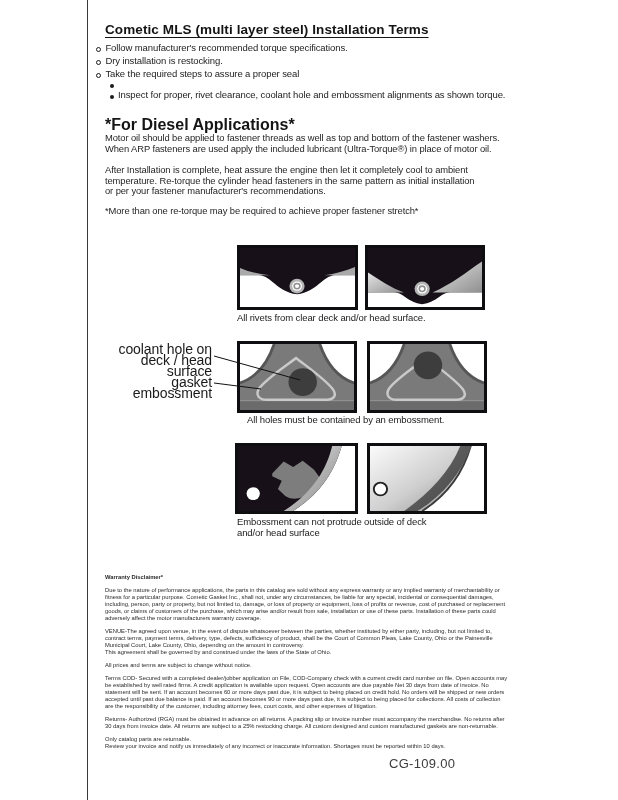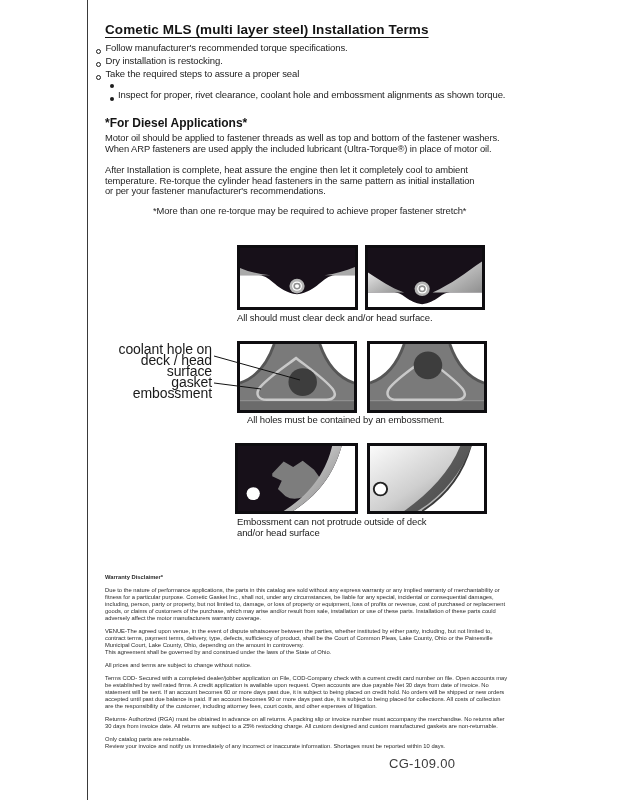--- a/index.html
+++ b/index.html
@@ -8,26 +8,26 @@
     font-family:"Liberation Sans",sans-serif;color:#1c1c1c;overflow:hidden;
     margin:0 auto;
   }
   .vrule{position:absolute;left:87px;top:0;width:1px;height:800px;background:#3a3a3a;}
   .title{
     position:absolute;left:105px;top:22px;font-size:13.5px;font-weight:bold;
     letter-spacing:0.1px;text-decoration:underline;text-underline-offset:3px;
     color:#141414;white-space:nowrap;
   }
   .bullets{position:absolute;left:96px;top:41px;font-size:9.5px;line-height:13px;letter-spacing:-0.1px;}
-  .b-row{display:flex;align-items:flex-end;white-space:nowrap;}
+  .b-row{display:flex;align-items:center;white-space:nowrap;}
   .b-row.sub{margin-left:14px;}
   .dot{width:5px;height:5px;border-radius:50%;margin:4px 4px 0 0;flex:none;}
   .dot.open{border:1px solid #1c1c1c;width:3.4px;height:3.4px;}
   .dot.fill{background:#1c1c1c;width:4px;height:4px;}
-  .h2{position:absolute;left:105px;top:116px;font-size:12px;font-weight:bold;color:#141414;white-space:nowrap;}
+  .h2{position:absolute;left:105px;top:116px;font-size:16px;font-weight:bold;color:#141414;white-space:nowrap;}
   .para{
     position:absolute;left:105px;width:445px;font-size:9.4px;line-height:10.6px;
     letter-spacing:-0.1px;white-space:pre-line;color:#1f1f1f;
   }
   .rw-label{
     position:absolute;font-size:13px;letter-spacing:1.5px;color:#1b1b1b;
     text-align:center;white-space:nowrap;margin-top:44px;
   }
   .dbox{position:absolute;border:3px solid #0e0d10;background:#fff;}
   .dbox svg{display:block;}
@@ -78,21 +78,21 @@
       <span>Inspect for proper, rivet clearance, coolant hole and embossment alignments as shown torque.</span>
     </div>
   </div>
 
   <div class="h2">*For Diesel Applications*</div>
   <div class="para" style="top:133px;">Motor oil should be applied to fastener threads as well as top and bottom of the fastener washers.
 When ARP fasteners are used apply the included lubricant (Ultra-Torque®) in place of motor oil.</div>
   <div class="para" style="top:165px;">After Installation is complete, heat assure the engine then let it completely cool to ambient
 temperature. Re-torque the cylinder head fasteners in the same pattern as initial installation
 or per your fastener manufacturer's recommendations.</div>
-  <div class="para" style="top:206px;margin-left:48px;">*More than one re-torque may be required to achieve proper fastener stretch*</div>
+  <div class="para" style="top:206px;">*More than one re-torque may be required to achieve proper fastener stretch*</div>
 
   <div class="rw-label" style="left:237px;width:121px;top:229px;">RIGHT</div>
   <div class="rw-label" style="left:365px;width:120px;top:229px;">WRONG</div>
 
   <div class="dbox" style="left:237px;top:245px;width:115px;height:59px;">
     <svg width="115" height="59" viewBox="0 0 121 65" preserveAspectRatio="none">
       <rect width="121" height="65" fill="#171019"></rect>
       <path d="M0,22 C10,26.5 21,29 32,30 L0,30 Z" fill="#a9a9a9"></path>
       <path d="M121,21 C111,25.5 100,28.5 89,30 L121,30 Z" fill="#a9a9a9"></path>
       <path d="M0,30 L20,30 C34,31 38,48 60,51 C82,48 86,31 100,30 L121,30 L121,65 L0,65 Z" fill="#ffffff"></path>
@@ -113,21 +113,21 @@
       <rect width="120" height="65" fill="#171019"></rect>
       <path d="M0,27 C12,35 24,44 38,49 L0,49 Z" fill="url(#gw1)"></path>
       <path d="M120,15 C103,27 88,40 68,49 L120,49 Z" fill="url(#gw1)"></path>
       <path d="M0,49 L28,49 C38,49.5 42,60 57,62 C72,60 76,49.5 86,49 L120,49 L120,65 L0,65 Z" fill="#ffffff"></path>
       <circle cx="57" cy="45" r="8" fill="#b5b5b5"></circle>
       <circle cx="57" cy="45" r="5.2" fill="#ffffff"></circle>
       <circle cx="57" cy="45" r="3" fill="#ffffff" stroke="#8f8f8f" stroke-width="1.7"></circle>
     </svg>
   </div>
 
-  <div class="caption" style="left:237px;top:312px;">All should must clear deck and/or head surface.</div>
+  <div class="caption" style="left:237px;top:312px;">All rivets from clear deck and/or head surface.</div>
 
   <div class="rw-label" style="left:237px;width:120px;top:327px;">RIGHT</div>
   <div class="rw-label" style="left:367px;width:120px;top:327px;">WRONG</div>
 
   <div class="ptr-label" style="top:344px;">coolant hole on
 deck / head surface</div>
   <div class="ptr-label" style="top:377px;">gasket embossment</div>
 
   <svg class="leader" width="210" height="60" viewBox="0 0 210 60">
     <line x1="119" y1="21" x2="205" y2="45" stroke="#111" stroke-width="1"></line>

